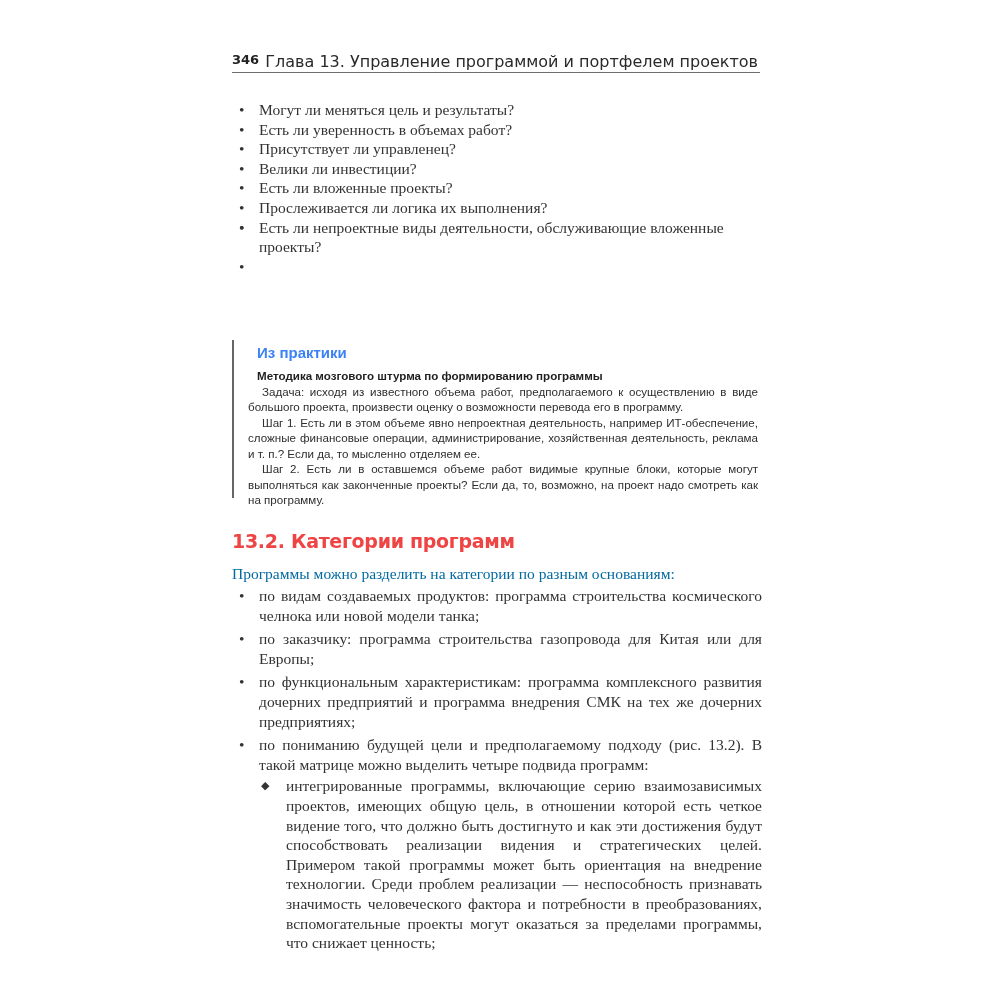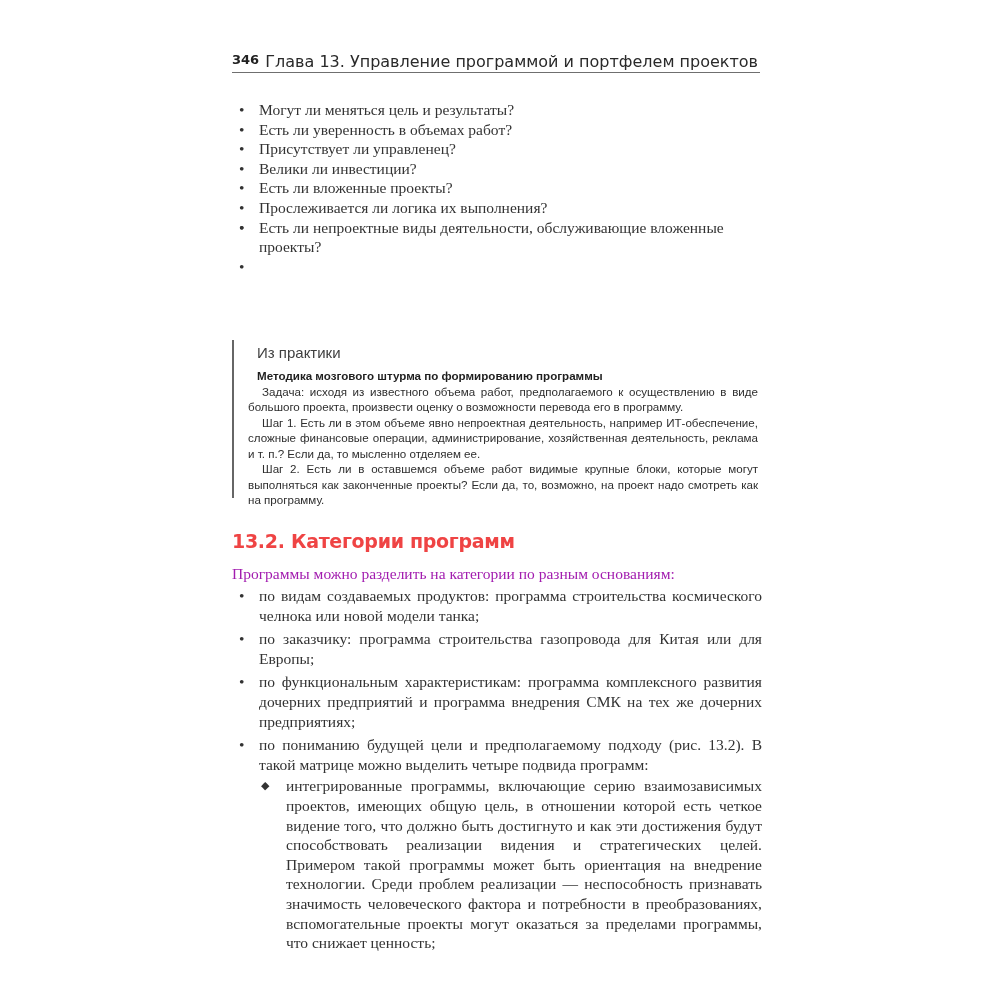--- a/index.html
+++ b/index.html
@@ -20,30 +20,30 @@
   .bullet-item { position: relative; padding-left: 27px; font-size: 15.5px; line-height: 19.6px; color: #333; }
   .bullet-item .dot { position: absolute; left: 7px; top: 0; }
 
   .list-top { position: absolute; left: 232px; top: 100px; width: 530px; }
 
   .practice {
     position: absolute; left: 232px; top: 340px; width: 526px; height: 158px;
     border-left: 2px solid #666;
     padding-left: 23px; box-sizing: border-box;
   }
-  .practice-title { font-family: "Liberation Sans", sans-serif; font-weight: normal; font-size: 15px; color: #404040; margin: 4px 0 7px 0; }
+  .practice-title { font-family: "Liberation Sans", sans-serif; font-weight: bold; font-size: 15px; color: #3b82f6; margin: 4px 0 7px 0; }
   .practice-subtitle { font-family: "Liberation Sans", sans-serif; font-weight: bold; font-size: 11.6px; color: #1f1f1f; line-height: 15.5px; }
   .practice-para { font-family: "Liberation Sans", sans-serif; font-size: 11.6px; line-height: 15.5px; color: #2e2e2e; text-indent: 14px; text-align: justify; margin: 0; margin-left: -9px; padding-left: 0; }
   .practice-body { margin-left: 0; }
 
   .section-heading {
     position: absolute; left: 232px; top: 530px; font-family: "DejaVu Sans", sans-serif;
     font-weight: bold; font-size: 19px; color: #ef4444; letter-spacing: -0.3px;
   }
-  .section-intro { position: absolute; left: 232px; top: 565px; width: 530px; font-size: 15.5px; color: #a21caf; }
+  .section-intro { position: absolute; left: 232px; top: 565px; width: 530px; font-size: 15.5px; color: #0369a1; }
 
   .list-categories { position: absolute; left: 232px; top: 586px; width: 530px; }
   .list-categories .bullet-item { text-align: justify; margin-bottom: 4px; }
   .sublist { list-style: none; margin: 0; padding: 0; margin-top: 2px; }
   .sub-item { position: relative; padding-left: 27px; font-size: 15.5px; line-height: 19.6px; color: #333; text-align: justify; }
   .sub-item .diamond { position: absolute; left: 2px; top: 0; font-size: 11px; }
 </style>
 </head>
 <body>
 

